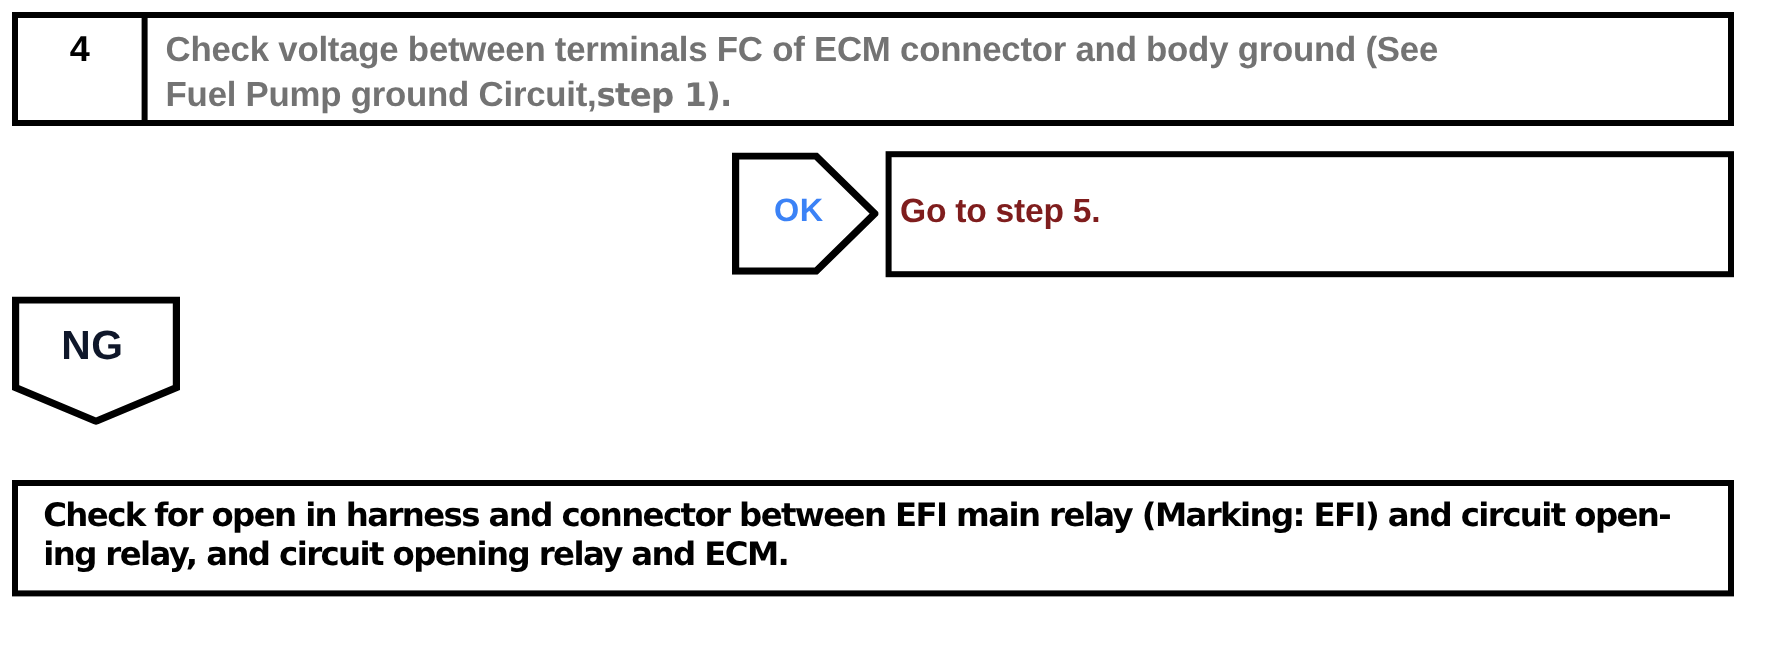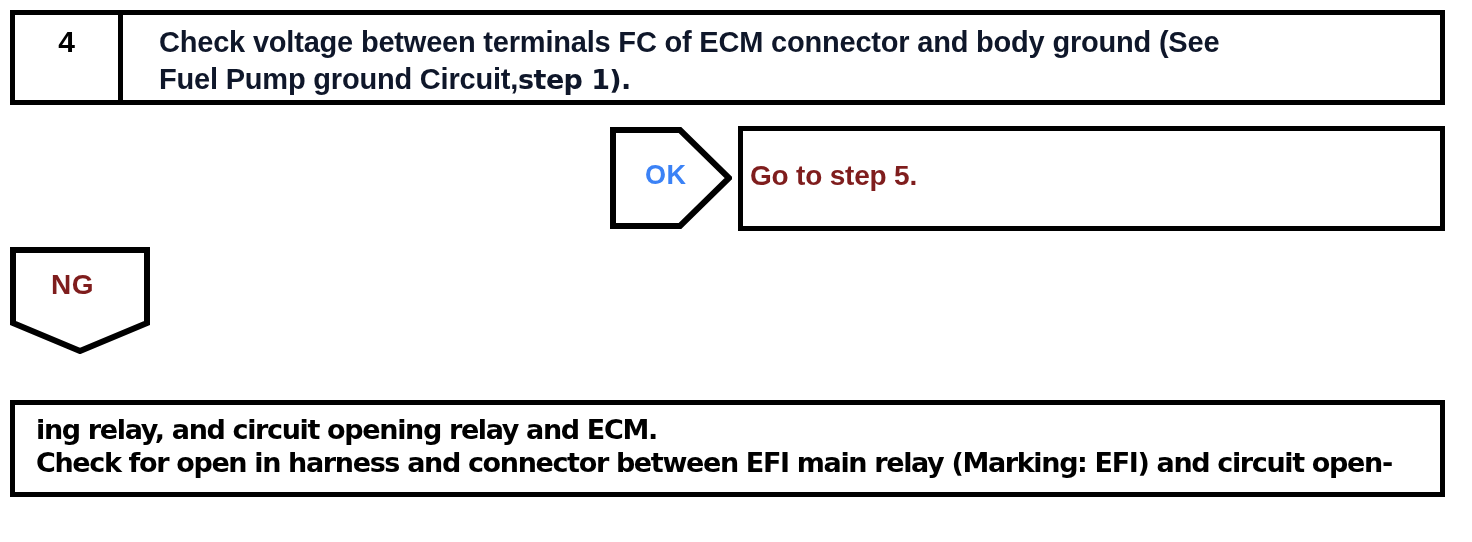--- a/index.html
+++ b/index.html
@@ -50,25 +50,24 @@
     letter-spacing: 0px;
   }
   .step-body {
     flex: 1 1 auto;
     padding: 9px 10px 0 15px;
     box-sizing: border-box;
   }
   .step-line {
     font-size: 29px;
     font-weight: bold;
-    color: #0f172a;
+    color: #737373;
     line-height: 37px;
     white-space: nowrap;
     letter-spacing: -0.2px;
-    margin-left: 21px;
   }
   .step-line .emph {
     font-family: "DejaVu Sans", sans-serif;
     font-weight: bold;
     font-size: 27px;
     letter-spacing: -0.6px;
   }
 
   
   .ok-pennant {
@@ -117,23 +116,23 @@
     left: 10px;
     top: 247px;
     width: 140px;
     height: 107px;
   }
   .ng-pennant svg { display: block; }
   .ng-label {
     position: absolute;
     left: 51px;
     top: 271px;
-    font-size: 28px;
-    font-weight: bold;
-    color: #7f1d1d;
+    font-size: 34px;
+    font-weight: bold;
+    color: #0f172a;
     line-height: 1;
     letter-spacing: 0.5px;
   }
 
   
   .result-box {
     position: absolute;
     left: 10px;
     top: 400px;
     width: 1435px;
@@ -189,17 +188,17 @@
 
   <div class="ng-pennant">
     <svg width="140" height="107" viewBox="0 0 140 107">
       <polygon points="3,3 137,3 137,76 70,104 3,76" fill="#ffffff" stroke="#000000" stroke-width="6" stroke-linejoin="miter"></polygon>
     </svg>
   </div>
   <div class="ng-label">NG</div>
 
   <div class="result-box"></div>
   <div class="result-text">
+    <div class="result-line">Check for open in harness and connector between EFI main relay (Marking: EFI) and circuit open-</div>
     <div class="result-line">ing relay, and circuit opening relay and ECM.</div>
-    <div class="result-line">Check for open in harness and connector between EFI main relay (Marking: EFI) and circuit open-</div>
   </div>
 
 </div>
 
 </body></html>

